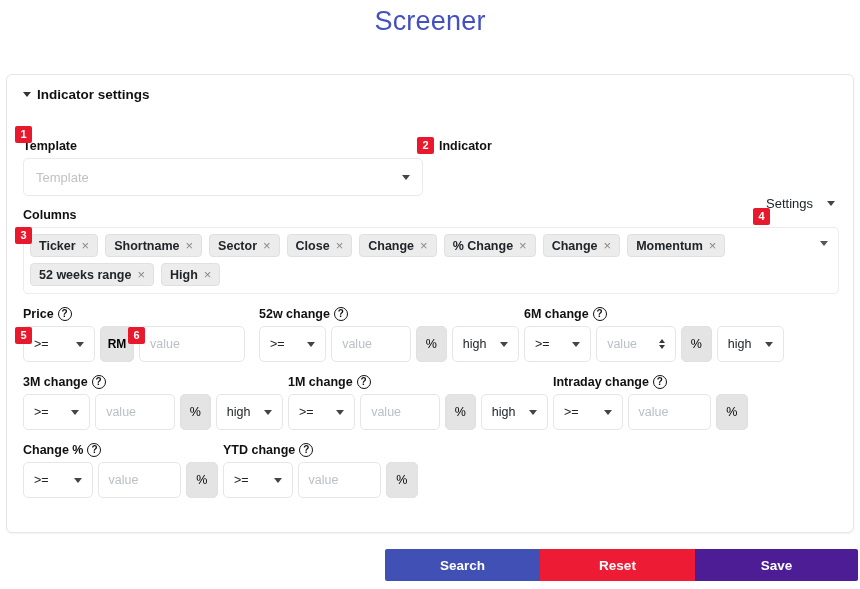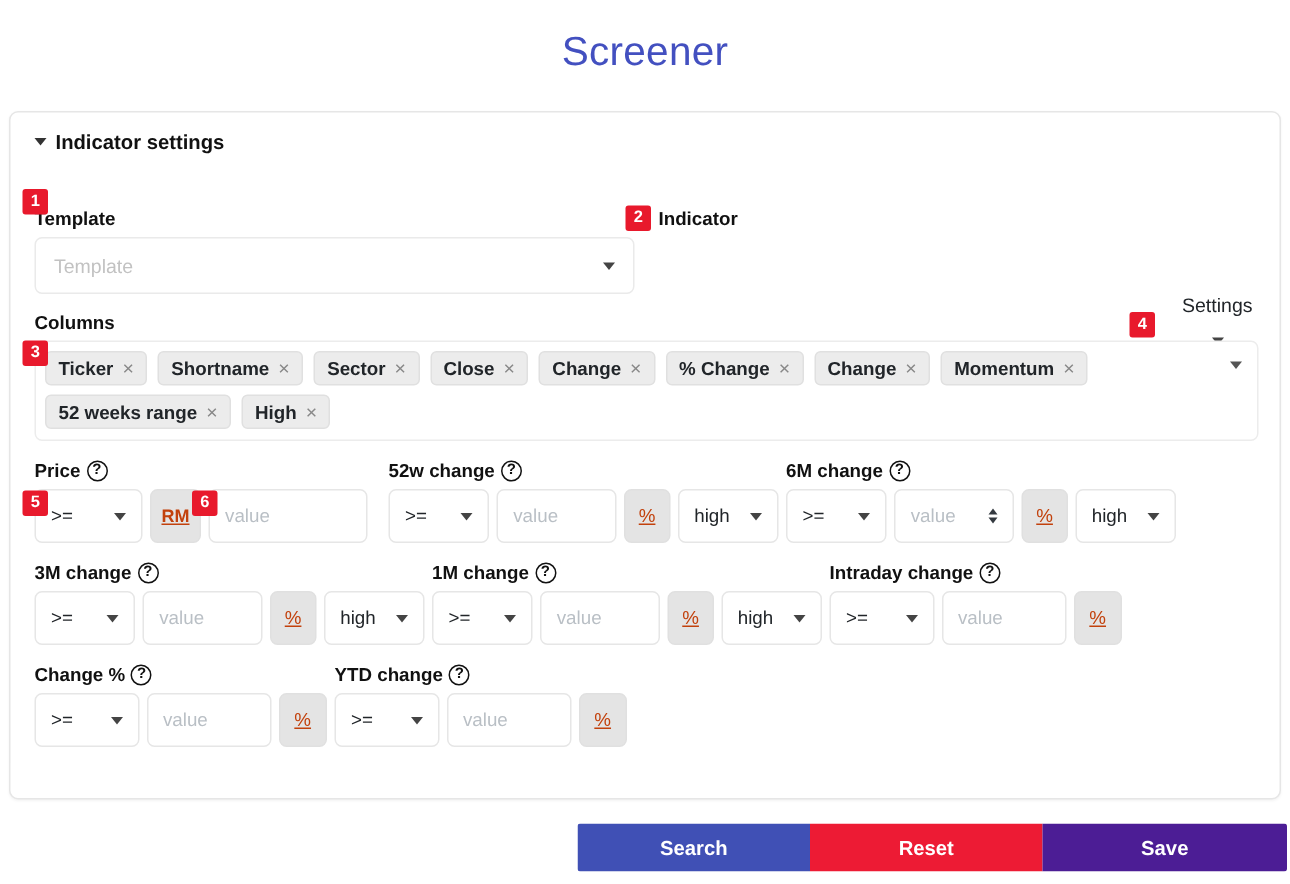--- a/index.html
+++ b/index.html
@@ -12,21 +12,21 @@
     position: relative;
     overflow: hidden;
   }
 
   
   .page-title {
     text-align: center;
     font-size: 27px;
     color: #4350c0;
     font-weight: 400;
-    padding-top: 19px;
+    padding-top: 6px;
     letter-spacing: .2px;
   }
 
   
   .card {
     position: absolute;
     left: 6px; top: 74px;
     width: 848px; height: 459px;
     background: #fff;
     border: 1px solid #e6e6e6;
@@ -124,21 +124,20 @@
 
   .settings-link {
     position: absolute;
     right: 18px; top: 121px;
     display: flex;
     align-items: center;
     gap: 14px;
     font-size: 13px;
     color: #212529;
     cursor: pointer;
-    flex-direction: column;
   }
 
   
   .columns-wrap { position: absolute; left: 16px; top: 133px; width: 816px; }
   .columns-box {
     border: 1px solid #ececec;
     border-radius: 5px;
     min-height: 54px;
     padding: 6px 6px 7px 6px;
     display: flex;
@@ -192,24 +191,23 @@
   }
   .ctrl.op { width: 72px; justify-content: space-between; cursor: pointer; }
   .ctrl.val { width: 86px; color: #b9bfc5; cursor: text; justify-content: space-between; }
   .ctrl.val.wide { width: 106px; }
   .ctrl.addon {
     background: #e4e4e4;
     border-color: #e0e0e0;
     width: 34px;
     justify-content: center;
     font-size: 12.5px;
-    color: #c2410c;
+    color: #000000;
     font-weight: normal;
     padding: 0;
-    text-decoration: underline;
   }
   .ctrl.addon.rm { font-weight: bold; font-size: 12px; }
   .ctrl.hl { width: 72px; justify-content: space-between; cursor: pointer; }
 
   .spinner {
     display: inline-flex;
     flex-direction: column;
     justify-content: center;
     align-items: center;
     gap: 2px;

